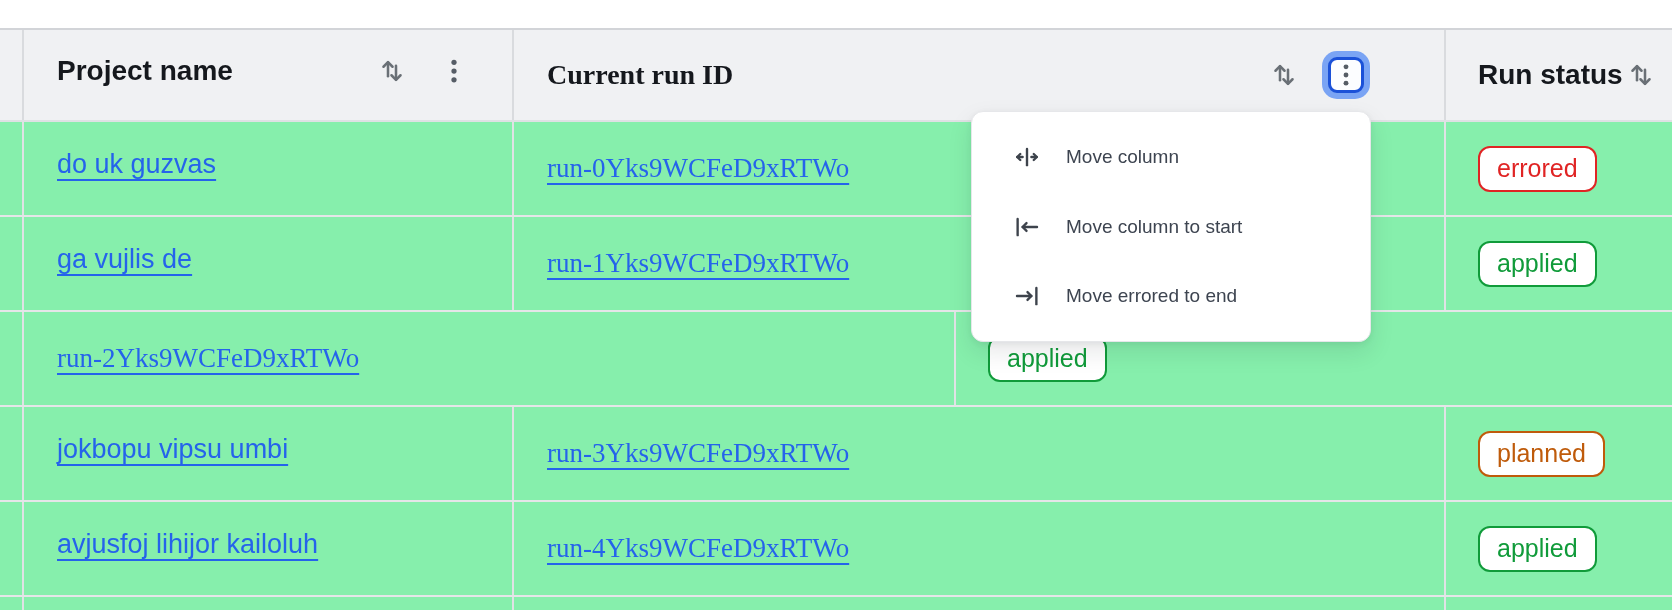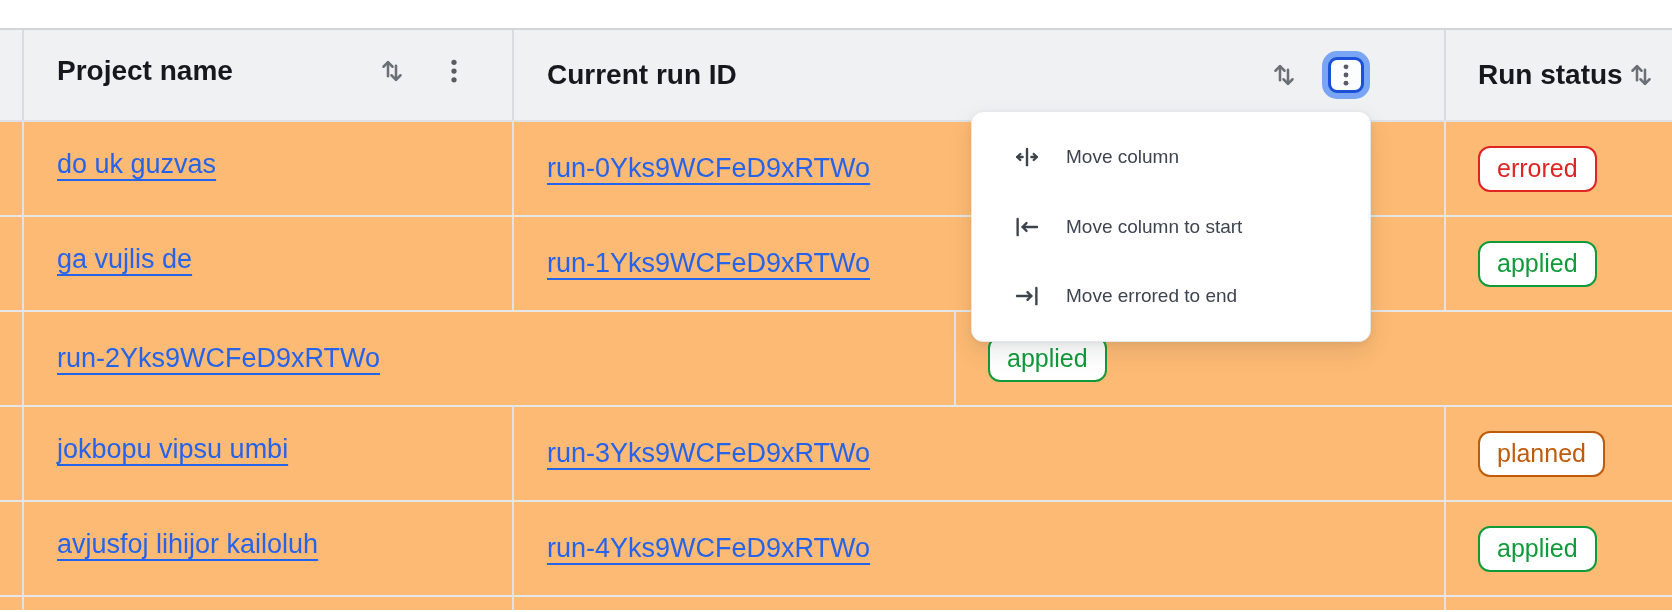--- a/index.html
+++ b/index.html
@@ -16,33 +16,33 @@
   body{
     width:1672px;height:612px;overflow:hidden;background:#ffffff;
     font-family:"Liberation Sans", sans-serif;position:relative;
   }
   .table{position:absolute;top:28px;left:0;width:1672px;border-top:2px solid #d2d4d8;}
   .thead{display:flex;height:92px;background:var(--header-bg);border-bottom:2px solid #dfe1e4;}
   .th{display:flex;align-items:center;}
   .th + .th{border-left:2px solid #d9dbde;}
   .c0{width:22px;flex:none;}
   .c1{width:490px;flex:none;padding:0 40px 8px 33px;}
-  .c2{width:892px;flex:none;padding:0 40px 0 33px;}
+  .c2{width:892px;flex:none;padding:0 40px 0 33px;font-family:Liberation Serif, serif;}
   .c3{flex:1;padding:0 14px 0 32px;margin-left:40px;}
   .th-label{font-size:28px;font-weight:700;color:#15181d;white-space:nowrap;}
   .controls{margin-left:auto;display:flex;align-items:center;gap:26px;}
   .icon-btn{width:36px;height:36px;display:flex;align-items:center;justify-content:center;
     background:transparent;border:none;padding:0;border-radius:8px;cursor:pointer;}
   .kebab-focused{
     width:36px;height:36px;border-radius:9px;border:3px solid var(--focus-ring-inner);
     background:#fcfdff;box-shadow:0 0 0 6px var(--focus-ring-outer);
     display:flex;align-items:center;justify-content:center;cursor:pointer;padding:0;
   }
   .tbody{background:#fff;}
-  .tr{display:flex;height:95px;border-bottom:2px solid #e4e6e8;background:#fdba74;}
+  .tr{display:flex;height:95px;border-bottom:2px solid #e4e6e8;background:#86efac;}
   .tr.partial{height:13px;border-bottom:none;}
   .td{display:flex;align-items:center;}
   .td + .td{border-left:2px solid #e0e2e5;}
   a.cell-link{
     font-size:27px;color:var(--link);text-decoration:underline;
     text-decoration-thickness:2px;text-underline-offset:6px;white-space:nowrap;cursor:pointer;
   }
   .badge{
     display:inline-flex;align-items:center;height:46px;padding:0 17px;border-radius:12px;
     border:2px solid currentColor;font-size:25px;white-space:nowrap;background:#fff;

